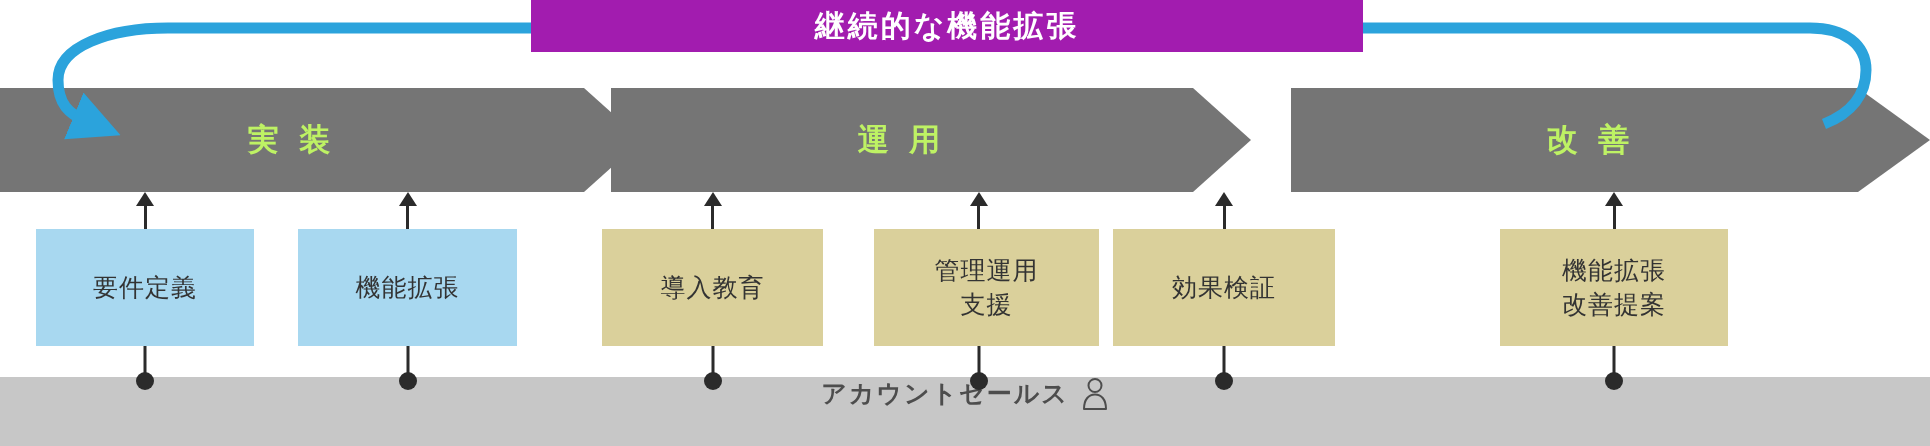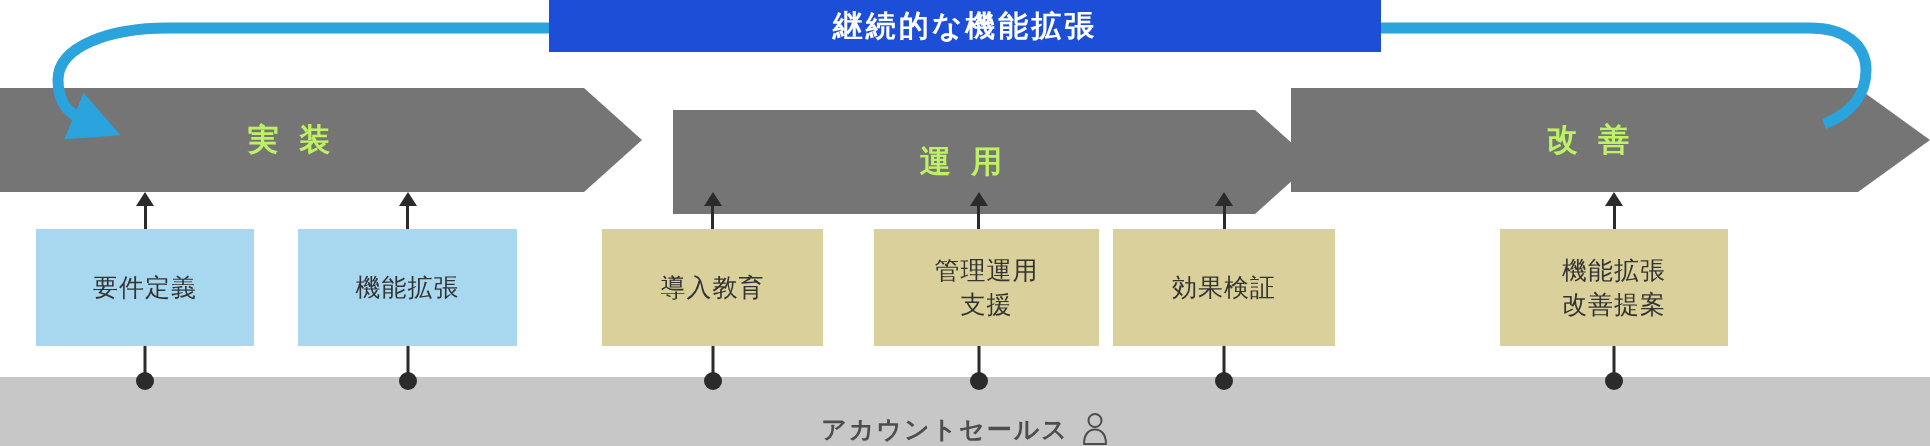--- a/index.html
+++ b/index.html
@@ -3,30 +3,30 @@
 <meta charset="utf-8">
 <style>
   html,body { margin:0; padding:0; background:#fff; }
   body { font-family:"Liberation Sans","DejaVu Sans",sans-serif; }
   .canvas { position:relative; width:1930px; height:446px; background:#ffffff; overflow:hidden; }
 
   
   .loop-svg { position:absolute; left:0; top:0; z-index:3; pointer-events:none; }
 
   
-  .banner { position:absolute; left:549px; top:0; width:832px; height:52px;
-            background:#1d4ed8; z-index:4; display:flex; align-items:center; justify-content:center; }
+  .banner { position:absolute; left:531px; top:0; width:832px; height:52px;
+            background:#a21caf; z-index:4; display:flex; align-items:center; justify-content:center; }
   .banner span { color:#ffffff; font-size:30px; font-weight:bold; letter-spacing:3px; }
 
   
   .phase { position:absolute; top:88px; height:104px; background:#757575; z-index:1;
            display:flex; align-items:center; justify-content:center; }
   .phase span { color:#bef264; font-size:31px; font-weight:bold; letter-spacing:6px; }
   .phase-1 { left:0;      width:642px; clip-path:polygon(0 0, calc(100% - 58px) 0, 100% 50%, calc(100% - 58px) 100%, 0 100%); padding-right:58px; }
-  .phase-2 { left:673px;  width:640px; clip-path:polygon(0 0, calc(100% - 58px) 0, 100% 50%, calc(100% - 58px) 100%, 0 100%); padding-right:58px;margin-top:22px; }
+  .phase-2 { left:611px;  width:640px; clip-path:polygon(0 0, calc(100% - 58px) 0, 100% 50%, calc(100% - 58px) 100%, 0 100%); padding-right:58px; }
   .phase-3 { left:1291px; width:639px; clip-path:polygon(0 0, calc(100% - 72px) 0, 100% 50%, calc(100% - 72px) 100%, 0 100%); padding-right:72px;padding-left:33px; }
   .phase-1, .phase-2, .phase-3 { box-sizing:border-box; }
 
   
   .task-wrap { position:absolute; top:229px; height:117px; z-index:2; }
   .task { width:100%; height:100%; display:flex; align-items:center; justify-content:center;
           text-align:center; white-space:pre-line; color:#333333; font-size:25px;
           letter-spacing:1px; line-height:1.35; }
   .task.blue { background:#A8D8F0; }
   .task.tan  { background:#DAD09B; }
@@ -45,21 +45,21 @@
   .arrow-up .shaft { width:3px; height:23px; background:#2B2B2B; }
 
   
   .stem { position:absolute; top:117px; left:50%; transform:translateX(-50%);
           width:3px; height:33px; background:#2B2B2B; }
   .dot  { position:absolute; top:143px; left:50%; transform:translateX(-50%);
           width:18px; height:18px; border-radius:50%; background:#2B2B2B; }
 
   
   .footer { position:absolute; left:0; top:377px; width:1930px; height:69px; background:#C7C7C7;
-            display:flex; align-items:flex-end; justify-content:center; gap:12px; z-index:1; }
+            display:flex; align-items:flex-start; justify-content:center; gap:12px; z-index:1; }
   .footer span { color:#4D4D4D; font-size:25px; font-weight:600; letter-spacing:2px; }
   .person-icon { display:block; }
 </style>
 </head>
 <body>
 
 <div class="canvas">
 
   <svg class="loop-svg" width="1930" height="446" viewBox="0 0 1930 446">
     <defs>

